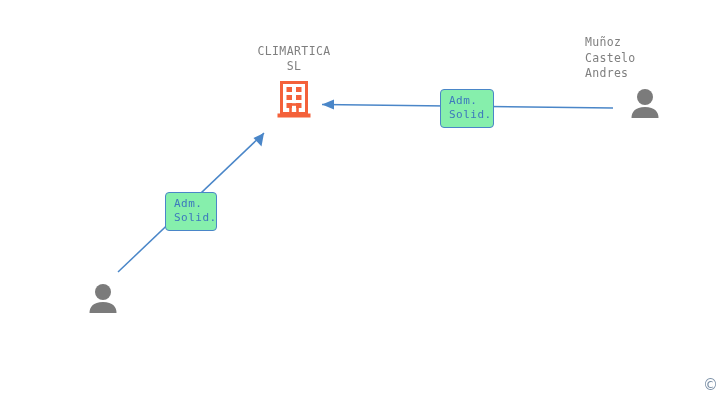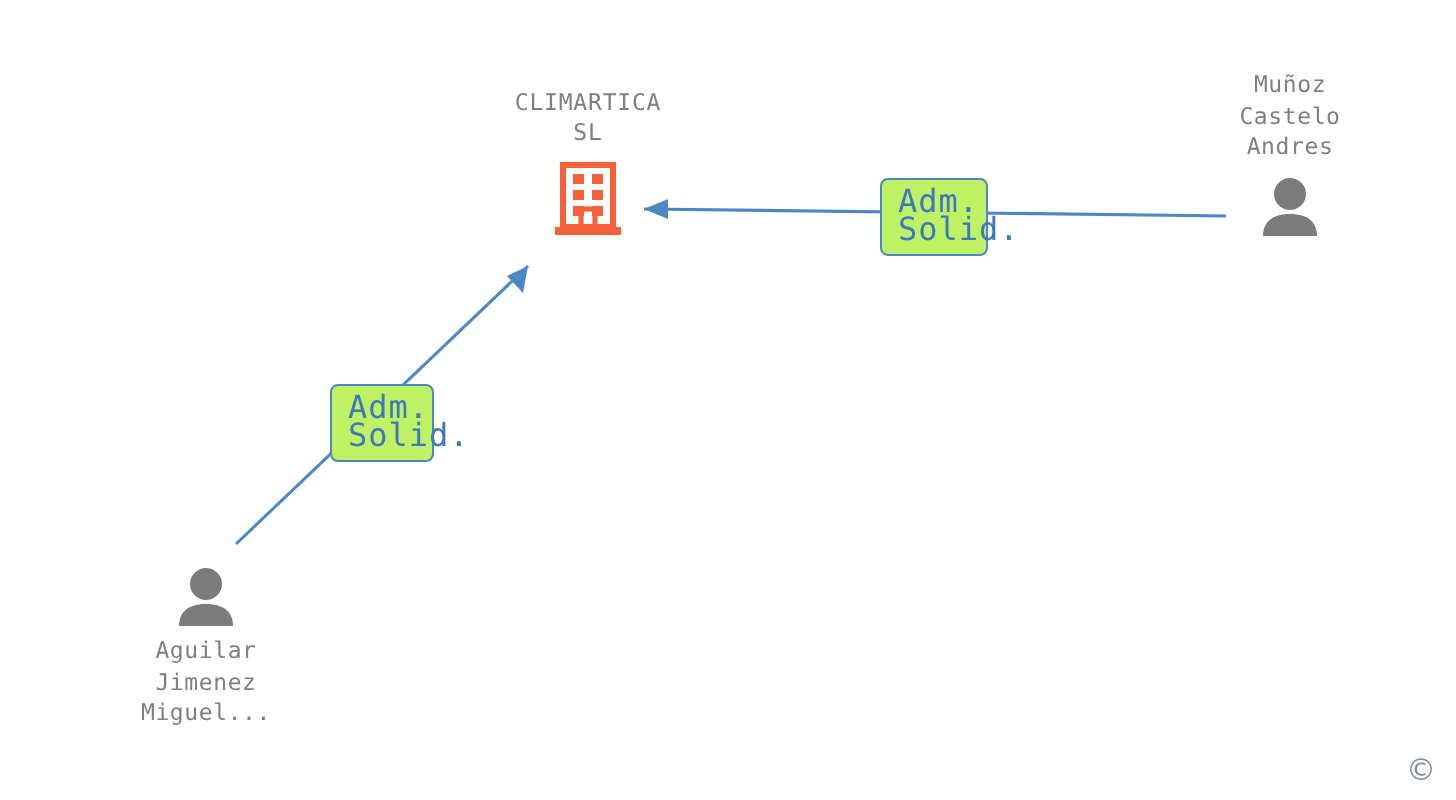--- a/index.html
+++ b/index.html
@@ -49,21 +49,20 @@
   .company-icon-wrap {
     margin-top: 7px;
     display: flex;
     justify-content: center;
   }
 
   
   .person-node {
     position: absolute;
     width: 120px;
-    text-align: center;
   }
   .person-name {
     font-family: "DejaVu Sans Mono", monospace;
     font-size: 11.5px;
     line-height: 15.5px;
     color: #7f7f7f;
     letter-spacing: 0.3px;
     white-space: pre-line;
   }
   .person-icon-wrap {
@@ -82,24 +81,24 @@
     top: 283px;
   }
   #person-left .person-name { margin-top: 5px; }
 
   
   .rel-label {
     position: absolute;
     box-sizing: border-box;
     border: 1px solid #4a86c8;
     border-radius: 4px;
-    background: #bef264;
+    background: #86efac;
     color: #3d78bd;
     font-family: "DejaVu Sans Mono", monospace;
-    font-size: 16px;
+    font-size: 11px;
     line-height: 14px;
     letter-spacing: 0.5px;
     padding: 4px 8px 5px 8px;
     text-align: left;
     white-space: pre-line;
     z-index: 5;
   }
   #rel-label-right {
     left: 440px;
     top: 89px;
@@ -189,23 +188,20 @@
     </div>
   </div>
 
   <div class="person-node" id="person-left">
     <div class="person-icon-wrap">
       <svg width="34" height="30" viewBox="0 0 34 30" xmlns="http://www.w3.org/2000/svg">
         <circle cx="17" cy="9" r="8" fill="#7b7b7b"></circle>
         <path d="M17 19 C 7 19, 3.5 24, 3.5 30 L 30.5 30 C 30.5 24, 27 19, 17 19 Z" fill="#7b7b7b"></path>
       </svg>
     </div>
-    <div class="person-name">Aguilar
-Jimenez
-Miguel...</div>
   </div>
 
   <div class="rel-label" id="rel-label-right">Adm.
 Solid.</div>
 
   <div class="rel-label" id="rel-label-left">Adm.
 Solid.</div>
 
   <div class="watermark">
     <span class="wm-copy">©</span>

